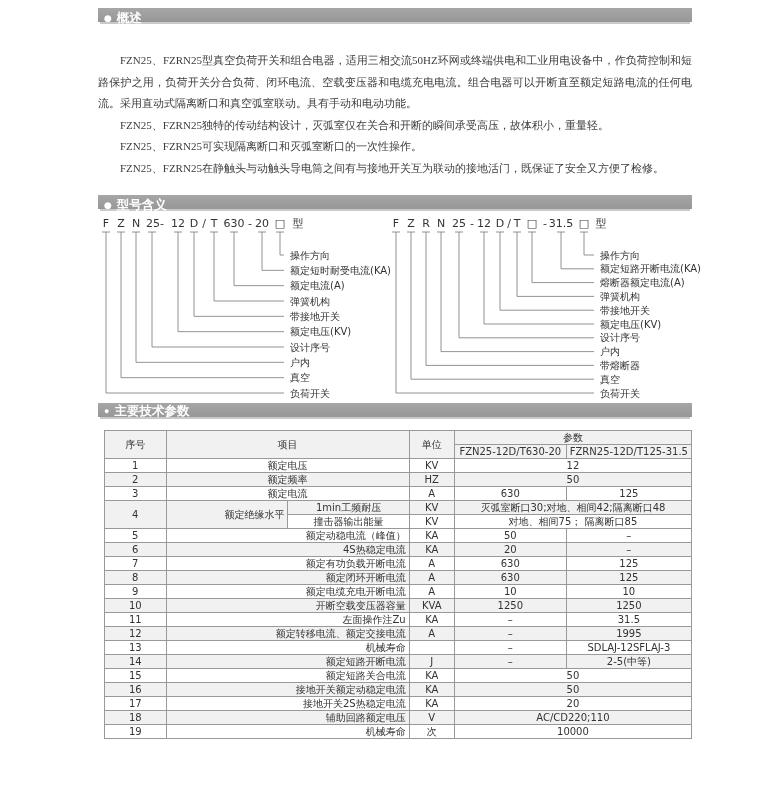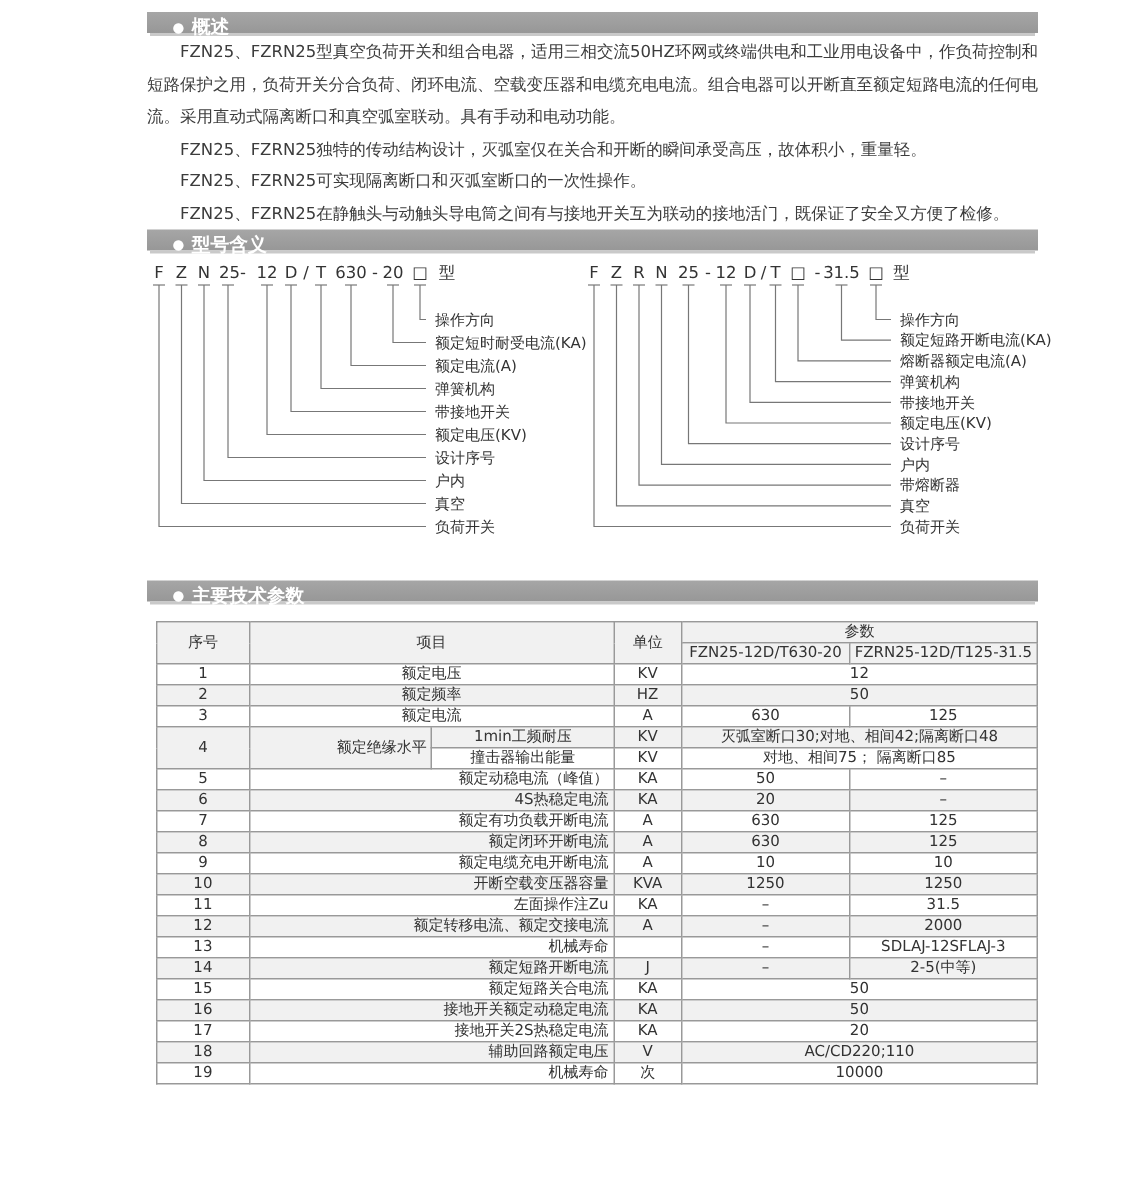--- a/index.html
+++ b/index.html
@@ -7,43 +7,43 @@
     width:760px;height:800px;background:#ffffff;
     font-family:"DejaVu Sans","Liberation Sans",sans-serif;
     color:#3a3a3a;overflow:hidden;
   }
   .page{margin-left:98px;width:594px;padding-top:8px;}
 
   
   .section-bar{
     background:linear-gradient(#a6a6a6,#979797);
     color:#fff;height:14px;line-height:19px;
-    font-size:12.5px;font-weight:bold;padding-left:17px;
+    font-size:12.5px;font-weight:bold;padding-left:6px;
     box-shadow:0 4px 0 -2px #c9c9c9;
   }
   .section-bar .bullet{font-size:9px;margin-right:5px;vertical-align:1px;}
 
   
-  .overview{margin-top:2px;}
+  .overview{margin-top:28px;font-family:Liberation Serif, serif;}
   .overview p{margin:0;text-indent:2em;font-size:11px;line-height:21.5px;text-align:justify;color:#3c3c3c;}
 
   
-  .bar-model{}
+  .bar-model{margin-top:16px;}
   .diagrams{display:flex;margin-top:4px;}
   svg{overflow:visible;display:block;}
   .dg-tok{font-size:11px;fill:#333;}
   .dg-label{font-size:10px;fill:#333;}
   .dg line,.dg polyline{stroke:#777;stroke-width:0.8;fill:none;}
 
   
   .notes{margin-top:4px;font-size:11px;line-height:21px;color:#3c3c3c;padding-left:8px;}
   .notes .n2{padding-left:28px;}
 
   
-  .bar-params{margin-top:26px;}
+  .bar-params{font-family:Liberation Mono, monospace;}
   table{border-collapse:collapse;font-size:10px;color:#333;margin-top:13px;margin-left:6px;table-layout:fixed;}
   td,th{border:1px solid #999;padding:1px 3px;text-align:center;height:11px;line-height:11px;font-weight:normal;overflow:hidden;white-space:nowrap;}
   thead th{background:#f1f1f1;}
   tr.shade td{background:#f1f1f1;}
   td.item-left{text-align:right;padding-left:8px;}
 </style>
 </head>
 <body>
 
 <div class="page">
@@ -263,21 +263,21 @@
           <td class="item-left" colspan="2">左面操作注Zu</td>
           <td>KA</td>
           <td>–</td>
           <td>31.5</td>
         </tr>
         <tr class="shade">
           <td>12</td>
           <td class="item-left" colspan="2">额定转移电流、额定交接电流</td>
           <td>A</td>
           <td>–</td>
-          <td>2000</td>
+          <td>1995</td>
         </tr>
         <tr>
           <td>13</td>
           <td class="item-left" colspan="2">机械寿命</td>
           <td></td>
           <td>–</td>
           <td>SDLAJ-12SFLAJ-3</td>
         </tr>
         <tr class="shade">
           <td>14</td>

